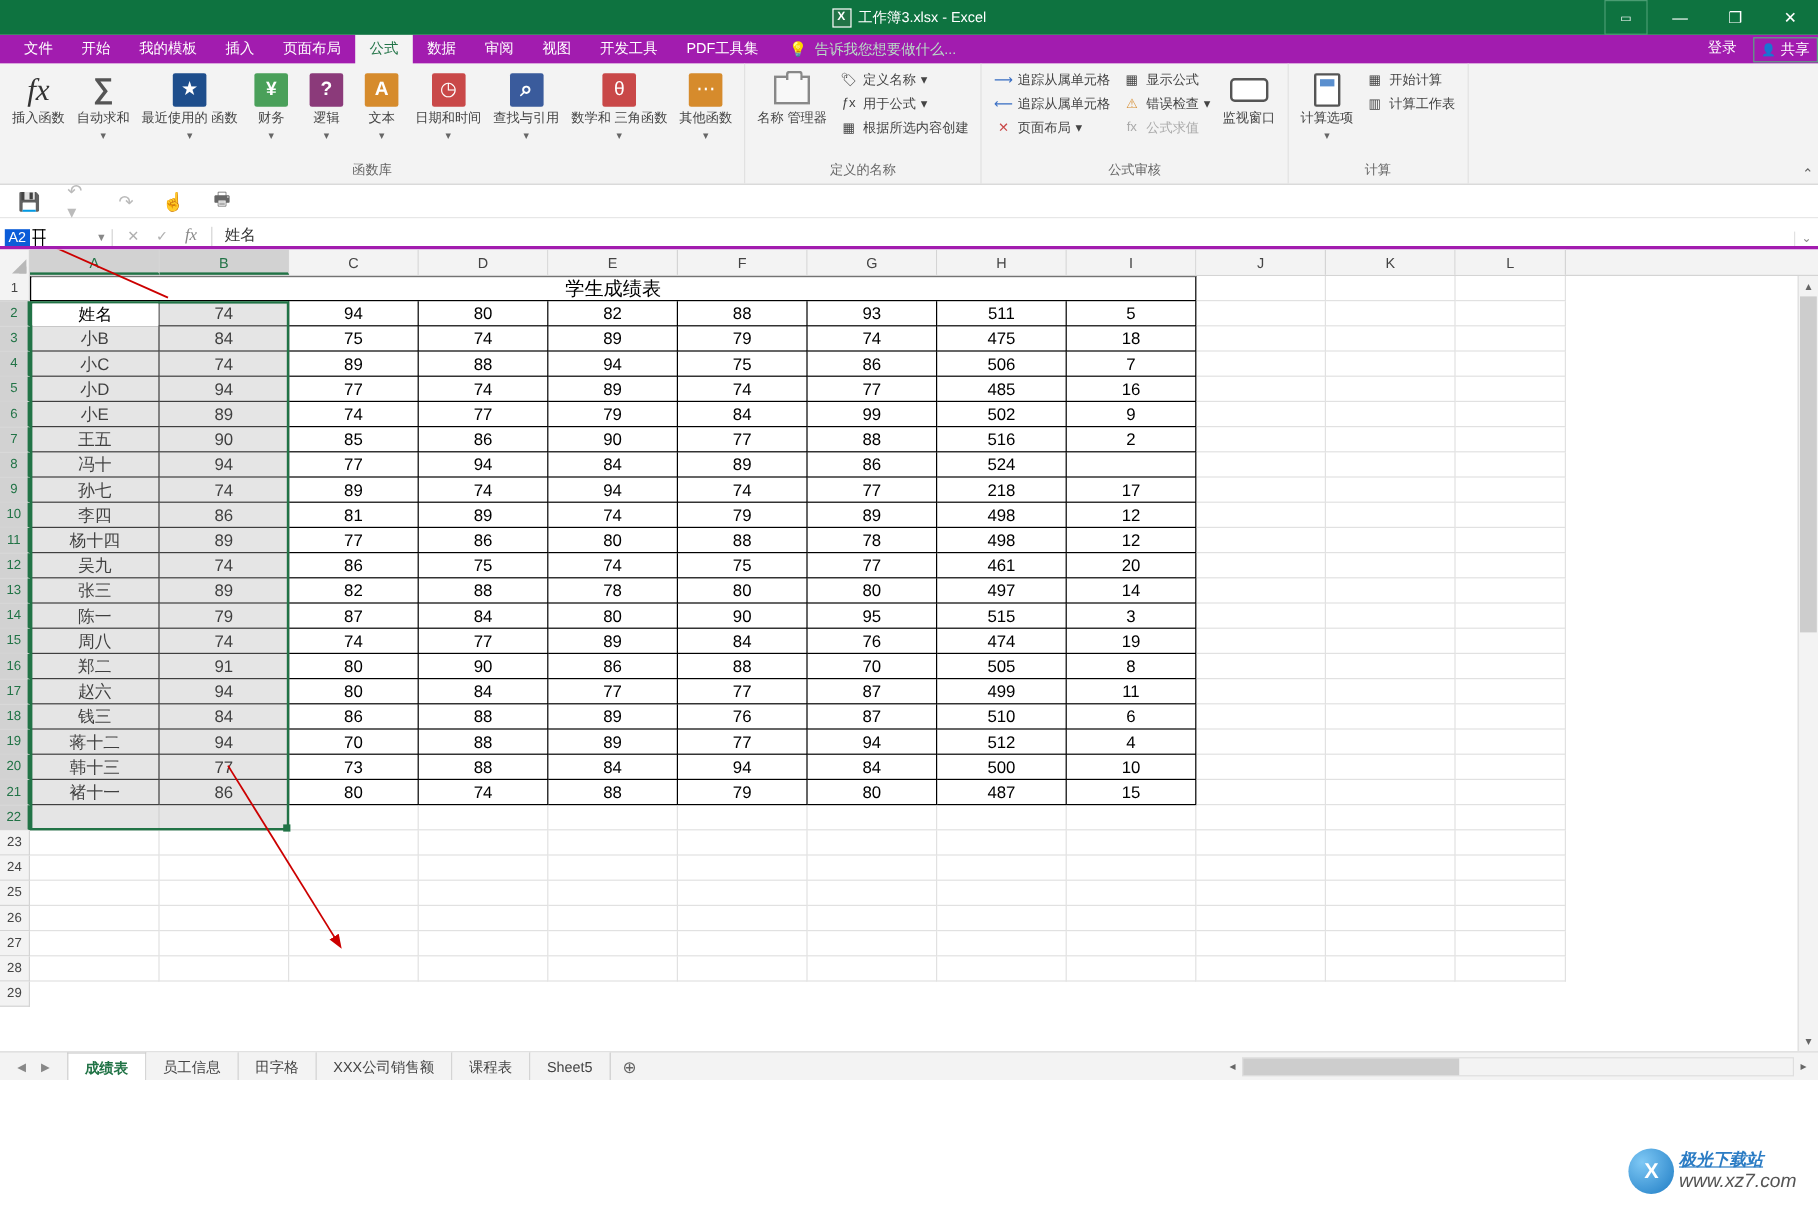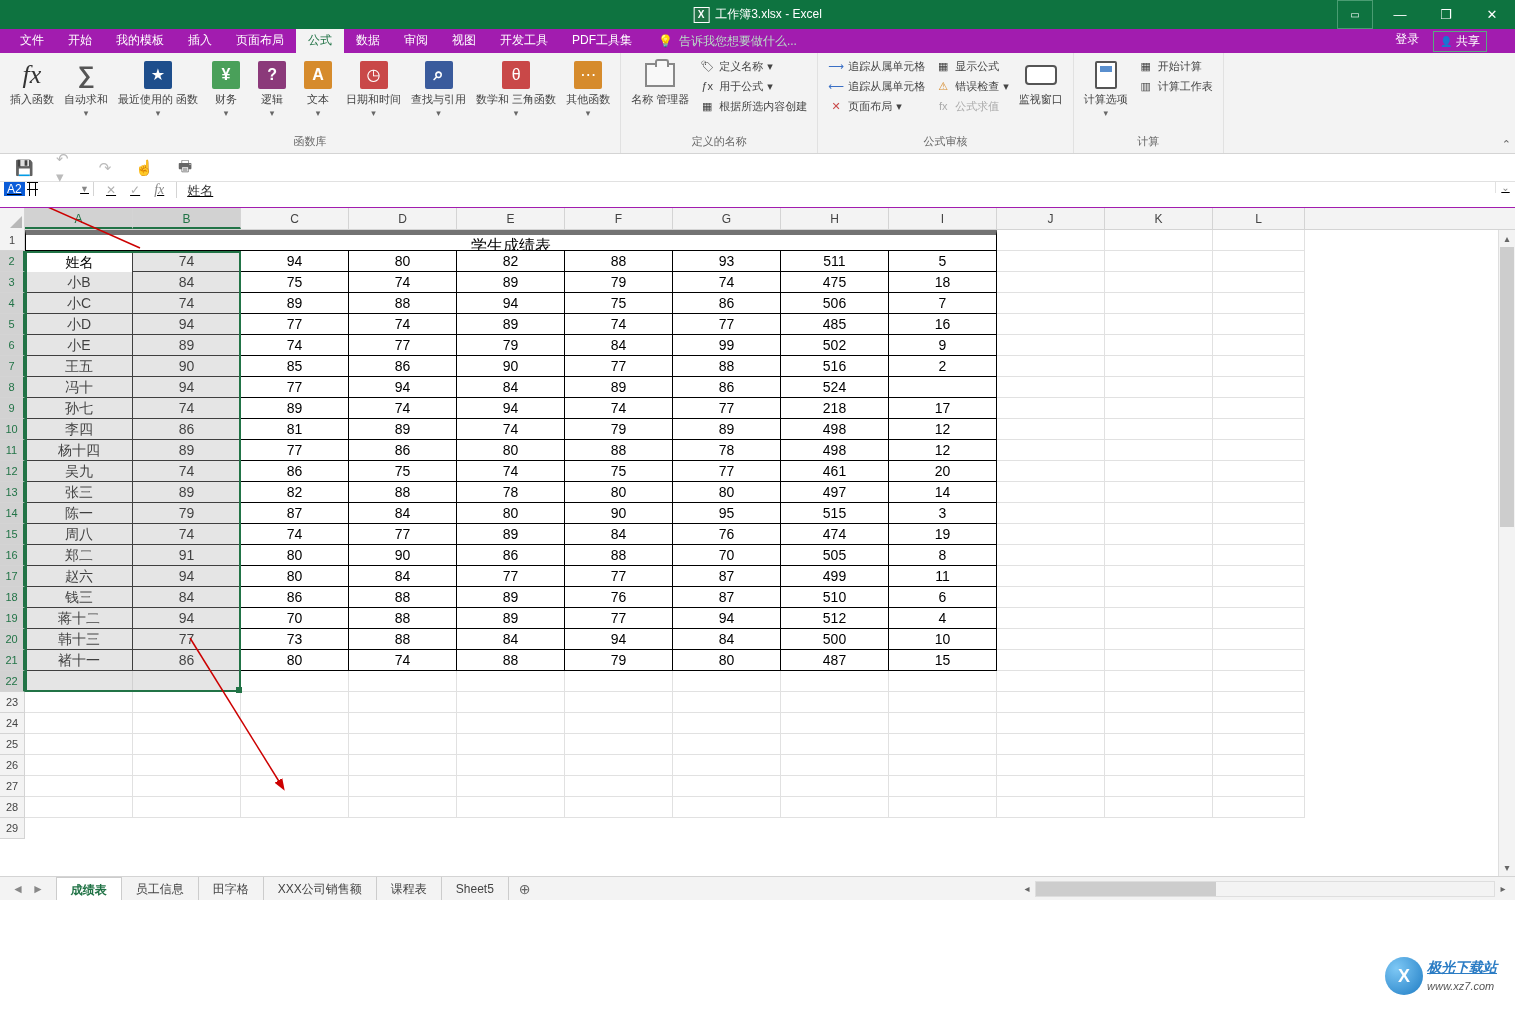--- a/index.html
+++ b/index.html
@@ -10,21 +10,21 @@
     .titlebar-center { position: absolute; left: 50%; transform: translateX(-50%); display: flex; align-items: center; gap: 6px; }
     .titlebar-right { margin-left: auto; display: flex; align-items: center; gap: 0; }
     .win-btn { width: 46px; height: 29px; display: flex; align-items: center; justify-content: center; color: #fff; font-size: 13px; }
     .win-btn.max-pop { width: 36px; font-size: 10px; border: 1px solid #4a9c72; margin-right: 4px; }
     
     
     .tabs { background: #a21caf; height: 24px; display: flex; align-items: center; font-size: 12px; color: #fff; padding-left: 8px; }
     .tab { padding: 4px 12px 5px; cursor: pointer; }
     .tab.active { background: #f3f3f3; color: #217346; }
     .tab-tell { margin-left: 14px; color: #b8ddc6; display: flex; align-items: center; gap: 6px; }
-    .tab-right { margin-left: auto; display: flex; gap: 14px; padding-right: 28px; color: #fff; }
+    .tab-right { margin-left: auto; display: flex; gap: 14px; padding-right: 0; color: #fff; }
     .share-box { border: 1px solid #5aa880; padding: 1px 6px; }
     
     
     .ribbon { background: #f3f3f3; height: 101px; border-bottom: 1px solid #d4d4d4; display: flex; position: relative; }
     .ribbon-group { border-right: 1px solid #e1e1e1; padding: 4px 6px 2px; display: flex; flex-direction: column; justify-content: space-between; align-items: center; }
     .rg-content { display: flex; gap: 2px; align-items: flex-start; height: 78px; }
     .rg-label { font-size: 11px; color: #666; text-align: center; width: 100%; padding-bottom: 2px; }
     .big-btn { display: flex; flex-direction: column; align-items: center; justify-content: flex-start; padding: 2px 4px; font-size: 11px; color: #444; gap: 2px; text-align: center; line-height: 1.2; min-width: 44px; }
     .big-btn .icon { width: 32px; height: 32px; display: flex; align-items: center; justify-content: center; }
     .drop-arrow::after { content: '▾'; font-size: 9px; color: #666; display: block; }
@@ -49,21 +49,21 @@
     .i-name::after { content: ''; position: absolute; left: 8px; top: -6px; width: 10px; height: 6px; border: 2px solid #888; border-bottom: 0; border-radius: 3px 3px 0 0; background: #f8f8f8; }
     .i-watch { width: 32px; height: 20px; border: 2px solid #555; border-radius: 4px; background: #fff; display: inline-block; }
     .i-calc { width: 22px; height: 28px; border: 2px solid #555; border-radius: 2px; background: #fff; display: inline-block; position: relative; }
     .i-calc::before { content:''; position:absolute; top:3px; left:3px; right:3px; height:6px; background:#5a8fce; }
     
     
     .quickbar { background: #fff; height: 28px; display: flex; align-items: center; gap: 22px; padding-left: 16px; border-bottom: 1px solid #e1e1e1; }
     .qb-icon { width: 18px; height: 18px; color: #666; font-size: 15px; display: flex; align-items: center; justify-content: center; }
     
     
-    .formula-bar { background: #fff; height: 26px; display: flex; align-items: flex-start; border-bottom: 1px solid #a21caf; text-decoration: underline; }
+    .formula-bar { background: #fff; height: 26px; display: flex; align-items: flex-end; border-bottom: 3px solid #a21caf; }
     .name-box { width: 94px; border-right: 1px solid #d4d4d4; display: flex; align-items: center; padding: 0 4px; position: relative; }
     .name-box-text { background: #0b5cd8; color: #fff; padding: 0 3px; font-size: 12px; }
     .name-box-cursor { width: 7px; height: 14px; border-left: 1px solid #000; border-right: 1px solid #000; margin-left: 4px; position: relative; }
     .name-box-cursor::before, .name-box-cursor::after { content:''; position:absolute; left:-3px; right:-3px; height:1px; background:#000; }
     .name-box-cursor::before { top: 7px; }
     .name-dd { margin-left: auto; color: #888; font-size: 9px; }
     .fb-btns { display: flex; align-items: center; gap: 14px; padding: 0 12px; border-right: 1px solid #d4d4d4; color: #b0b0b0; font-size: 12px; }
     .fb-fx { font-style: italic; font-family: 'Times New Roman'; color: #888; font-size: 14px; }
     .fb-input { flex: 1; display: flex; align-items: center; padding: 0 10px; font-size: 13px; color: #333; }
     .fb-expand { width: 20px; display: flex; align-items: center; justify-content: center; border-left: 1px solid #e1e1e1; color: #888; font-size: 10px; }
@@ -76,21 +76,21 @@
     .col-h { border-right: 1px solid #d4d4d4; text-align: center; font-size: 12px; color: #444; line-height: 22px; background: #f3f3f3; }
     .col-h.sel { background: #d2d2d2; color: #217346; border-bottom: 2px solid #217346; }
     .grid-body { display: flex; }
     .row-headers { display: flex; flex-direction: column; width: 25px; }
     .row-h { height: 21px; border-bottom: 1px solid #d4d4d4; border-right: 1px solid #d4d4d4; text-align: center; font-size: 11px; color: #444; line-height: 21px; background: #f3f3f3; }
     .row-h.sel { background: #d2d2d2; color: #217346; border-right: 2px solid #217346; }
     .cells { position: relative; }
     .cell-row { display: flex; height: 21px; }
     .cell { border-right: 1px solid #e1e1e1; border-bottom: 1px solid #e1e1e1; text-align: center; font-size: 14px; line-height: 21px; color: #000; font-family: "SimSun", sans-serif; overflow: hidden; white-space: nowrap; }
     .cell.bordered { border-right: 1px solid #000; border-bottom: 1px solid #000; }
-    .cell.b-top { border-top: 5px solid #737373; }
+    .cell.b-top { border-top: 1px solid #737373; }
     .cell.b-left { border-left: 1px solid #000; }
     .merged-title { font-size: 16px; }
     .sel-overlay { position: absolute; border: 2px solid #217346; background: rgba(180,180,180,0.35); pointer-events: none; }
     .sel-active { position: absolute; background: #fff; pointer-events: none; }
     .sel-handle { position: absolute; width: 6px; height: 6px; background: #217346; right: -3px; bottom: -3px; }
     
     
     .arrow-svg { position: absolute; pointer-events: none; }
     
     
@@ -812,14 +812,14 @@
     <div class="scroll-btn">◂</div>
     <div class="scroll-track">
         <div class="scroll-thumb"></div>
       </div>
     <div class="scroll-btn">▸</div>
   </div>
 </div>
 
 <div class="watermark">
   <span class="logo"></span>
-  <span><span style="font-weight:bold;color:#2b7cc4;text-decoration:underline;">极光下载站</span><br><span style="font-size:11px;color:#555;text-align:center;">www.xz7.com</span></span>
+  <span><span style="font-weight:bold;color:#2b7cc4;text-decoration:underline;">极光下载站</span><br><span style="font-size:16px;color:#555;text-align:center;">www.xz7.com</span></span>
 </div>
 
 </body></html>

